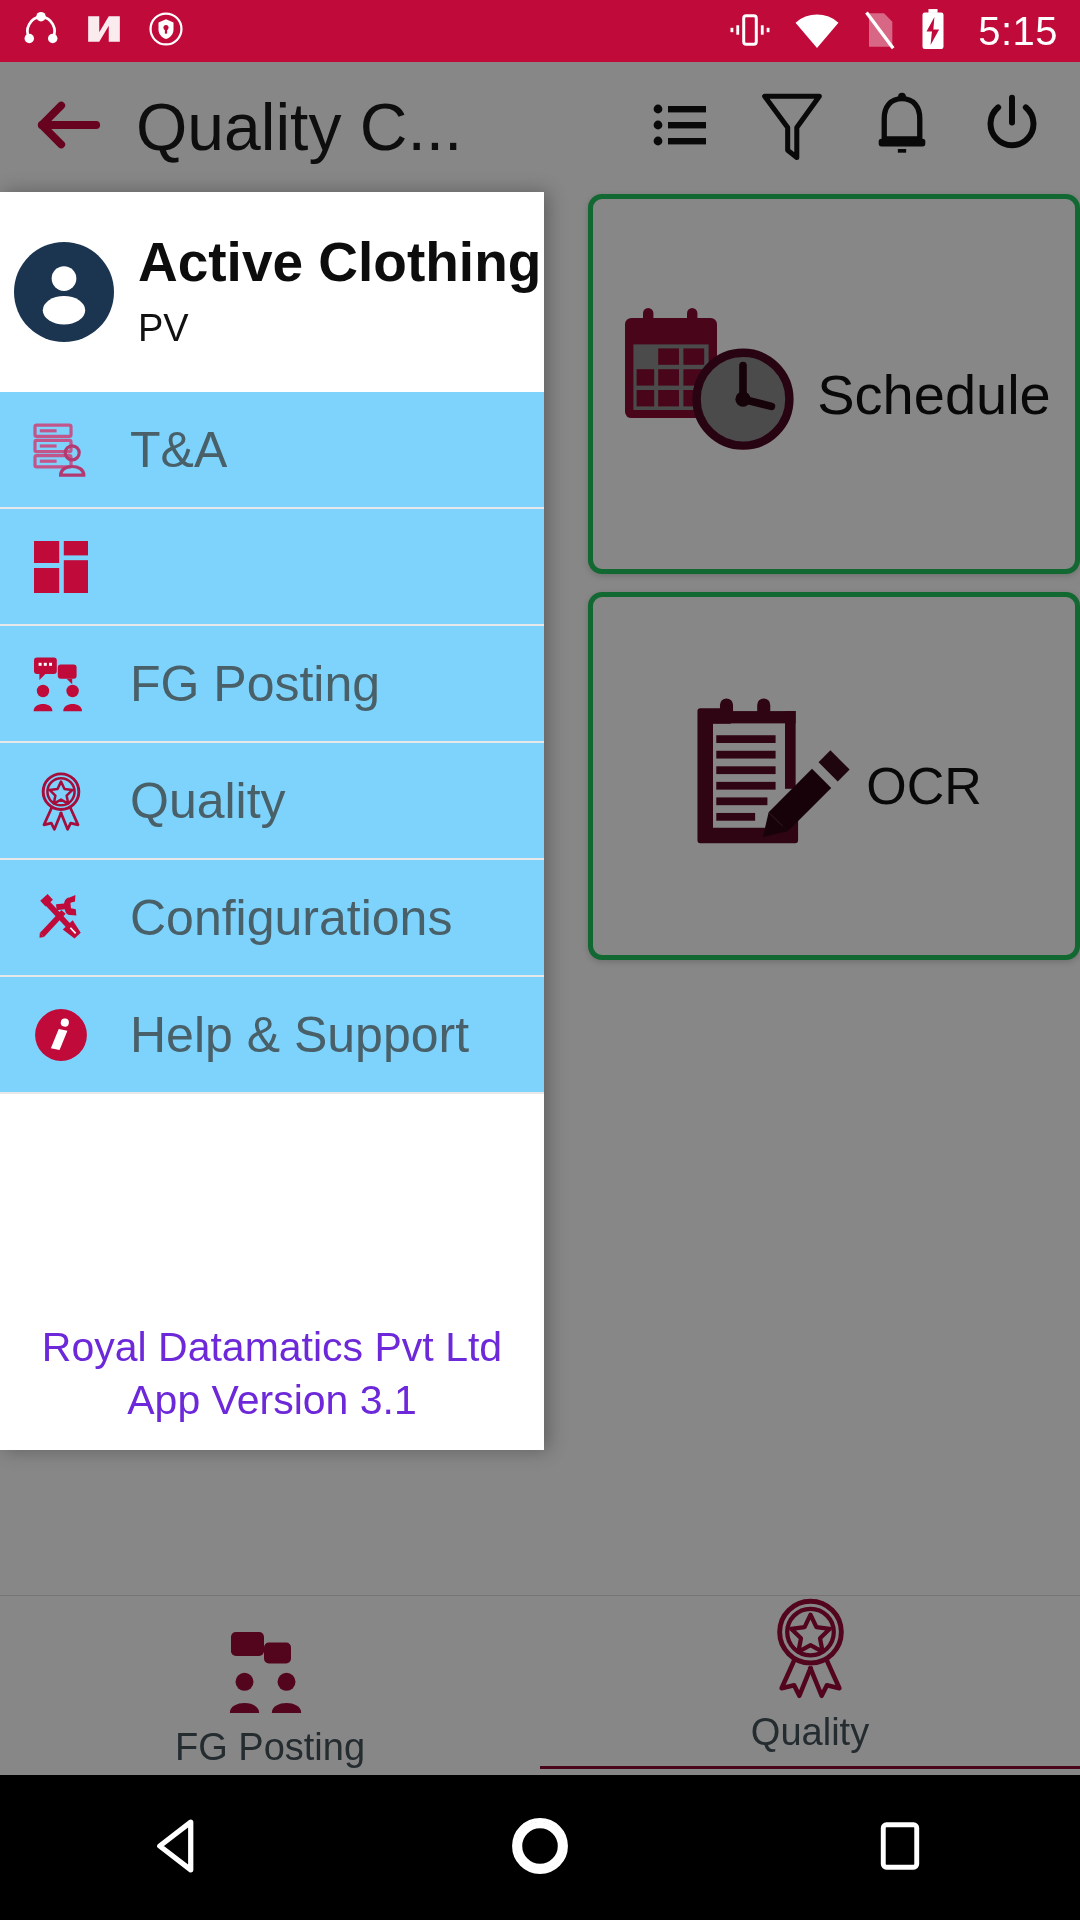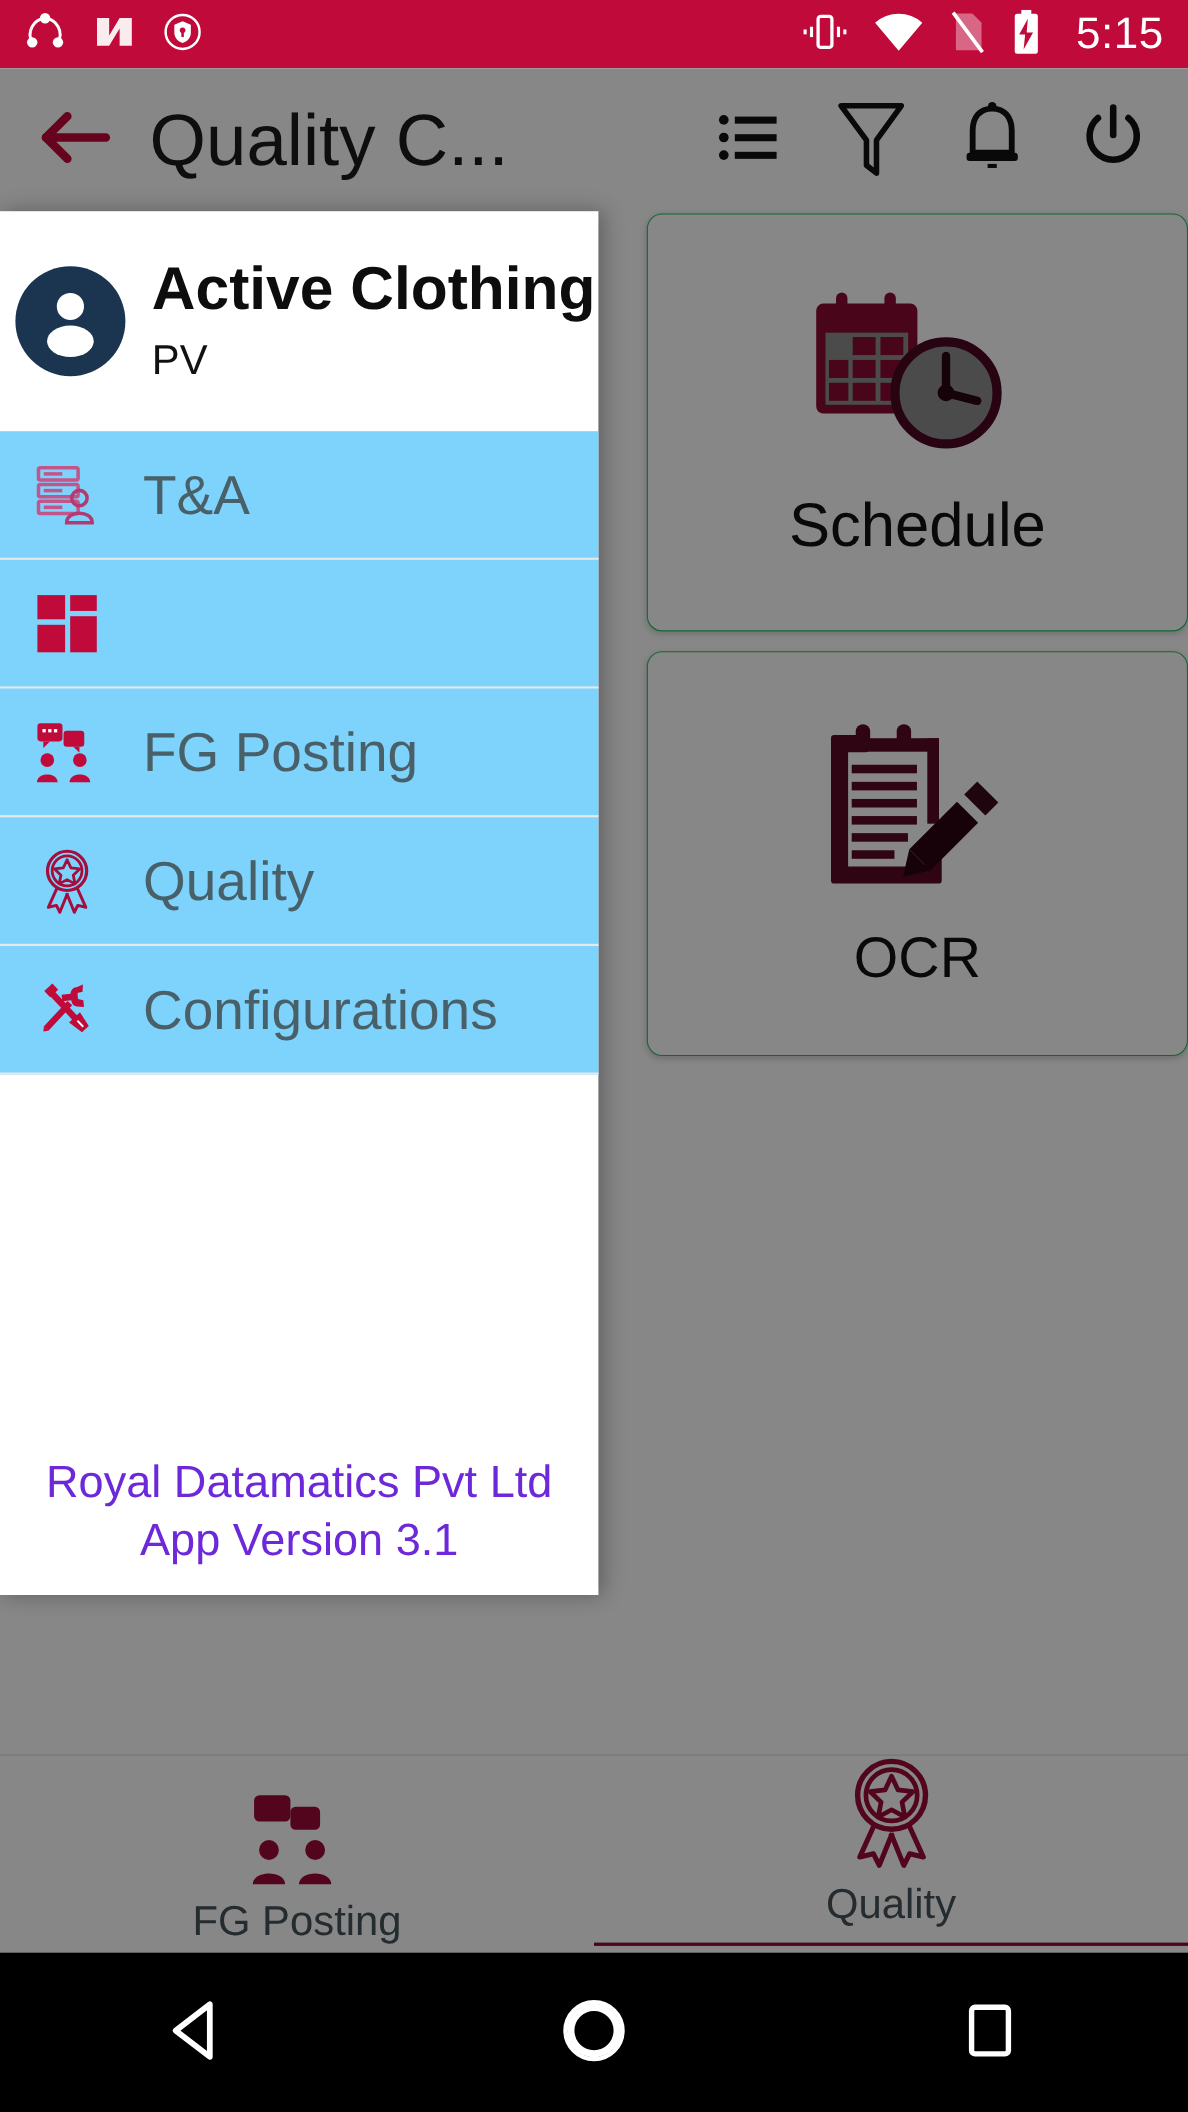--- a/index.html
+++ b/index.html
@@ -7,21 +7,21 @@
   body { font-family:"DejaVu Sans", sans-serif; overflow:hidden; }
 
   #screen { position:relative; width:1080px; height:1920px; overflow:hidden; background:#fff; }
 
   
   #status-bar {
     position:absolute; left:0; top:0; width:1080px; height:62px;
     background:#bf0a3a; display:flex; align-items:center; padding:0 22px;
   }
   #status-left { display:flex; align-items:center; gap:24px; }
-  #status-right { margin-left:auto; display:flex; align-items:center; gap:22px; }
+  #status-right { margin-left:auto; display:flex; align-items:flex-end; gap:22px; }
   .sbicon { display:block; }
   #clock { color:#fff; font-size:40px; font-weight:400; letter-spacing:0.5px;
            font-family:"Liberation Sans", sans-serif; margin-left:8px; }
 
   
   #app-bar {
     position:absolute; left:0; top:62px; width:1080px; height:130px;
     background:#fff; display:flex; align-items:center; padding:0 30px;
   }
   #back-button { width:78px; height:78px; display:flex; align-items:center; justify-content:center; }
@@ -33,23 +33,23 @@
   #app-bar-actions { margin-left:auto; display:flex; align-items:center; gap:34px; }
   .bar-action { width:76px; height:76px; display:flex; align-items:center; justify-content:center; }
 
   
   #content {
     position:absolute; left:0; top:192px; width:1080px; height:1583px;
     background:#fff;
   }
   .card {
     position:absolute; background:#fff; border-radius:14px;
-    border:1px solid #22c55e;
+    border:5px solid #22c55e;
     box-shadow:0 2px 6px rgba(0,0,0,0.18);
-    display:flex; flex-direction:column; align-items:center; justify-content:center;
+    display:flex; flex-direction:row; align-items:center; justify-content:center;
   }
   #card-schedule { left:588px; top:2px; width:492px; height:380px; }
   #card-ocr      { left:588px; top:400px; width:492px; height:368px; }
   .card-label {
     font-family:"Liberation Sans", sans-serif; font-size:52px; color:#111;
     margin-top:20px; white-space:nowrap;
   }
   #card-schedule .card-label { font-size:56px; }
 
   
@@ -429,20 +429,32 @@
                      c-0.9 0.7 -2.1 0.8 -3.1 0.2 l-0.9 -0.5 -2.7 3.2 -2.3 -2 2.7 -3.2 -0.5 -0.9
                      c-0.6 -1.1 -0.4 -2.4 0.5 -3.3 z" fill="#bf0a3a"></path>
             <rect x="13.3" y="11.8" width="3" height="16.4" fill="#bf0a3a"></rect>
             <polygon points="13.3,28.2 16.3,28.2 14.8,30 " fill="#bf0a3a"></polygon>
           </g>
         </svg>
       </span>
       <span class="menu-label">Configurations</span>
     </div>
 
+    <div class="menu-item">
+      <span class="menu-icon">
+        <svg width="58" height="58" viewBox="0 0 30 30">
+          <circle cx="15" cy="15" r="13.4" fill="#bf0a3a"></circle>
+          <g fill="#fff" transform="rotate(12 15 15)">
+            <circle cx="15.6" cy="8.3" r="2.1"></circle>
+            <path d="M13.2 12.2 h4.6 l-1.9 10.6 h-4.6 z"></path>
+          </g>
+        </svg>
+      </span>
+      <span class="menu-label">Help &amp; Support</span>
+    </div>
 
     <div id="drawer-spacer"></div>
 
     <div id="drawer-footer">
       <div class="footer-line">Royal Datamatics Pvt Ltd</div>
       <div class="footer-line">App Version 3.1</div>
     </div>
   </div>
 
   <div id="nav-bar">

